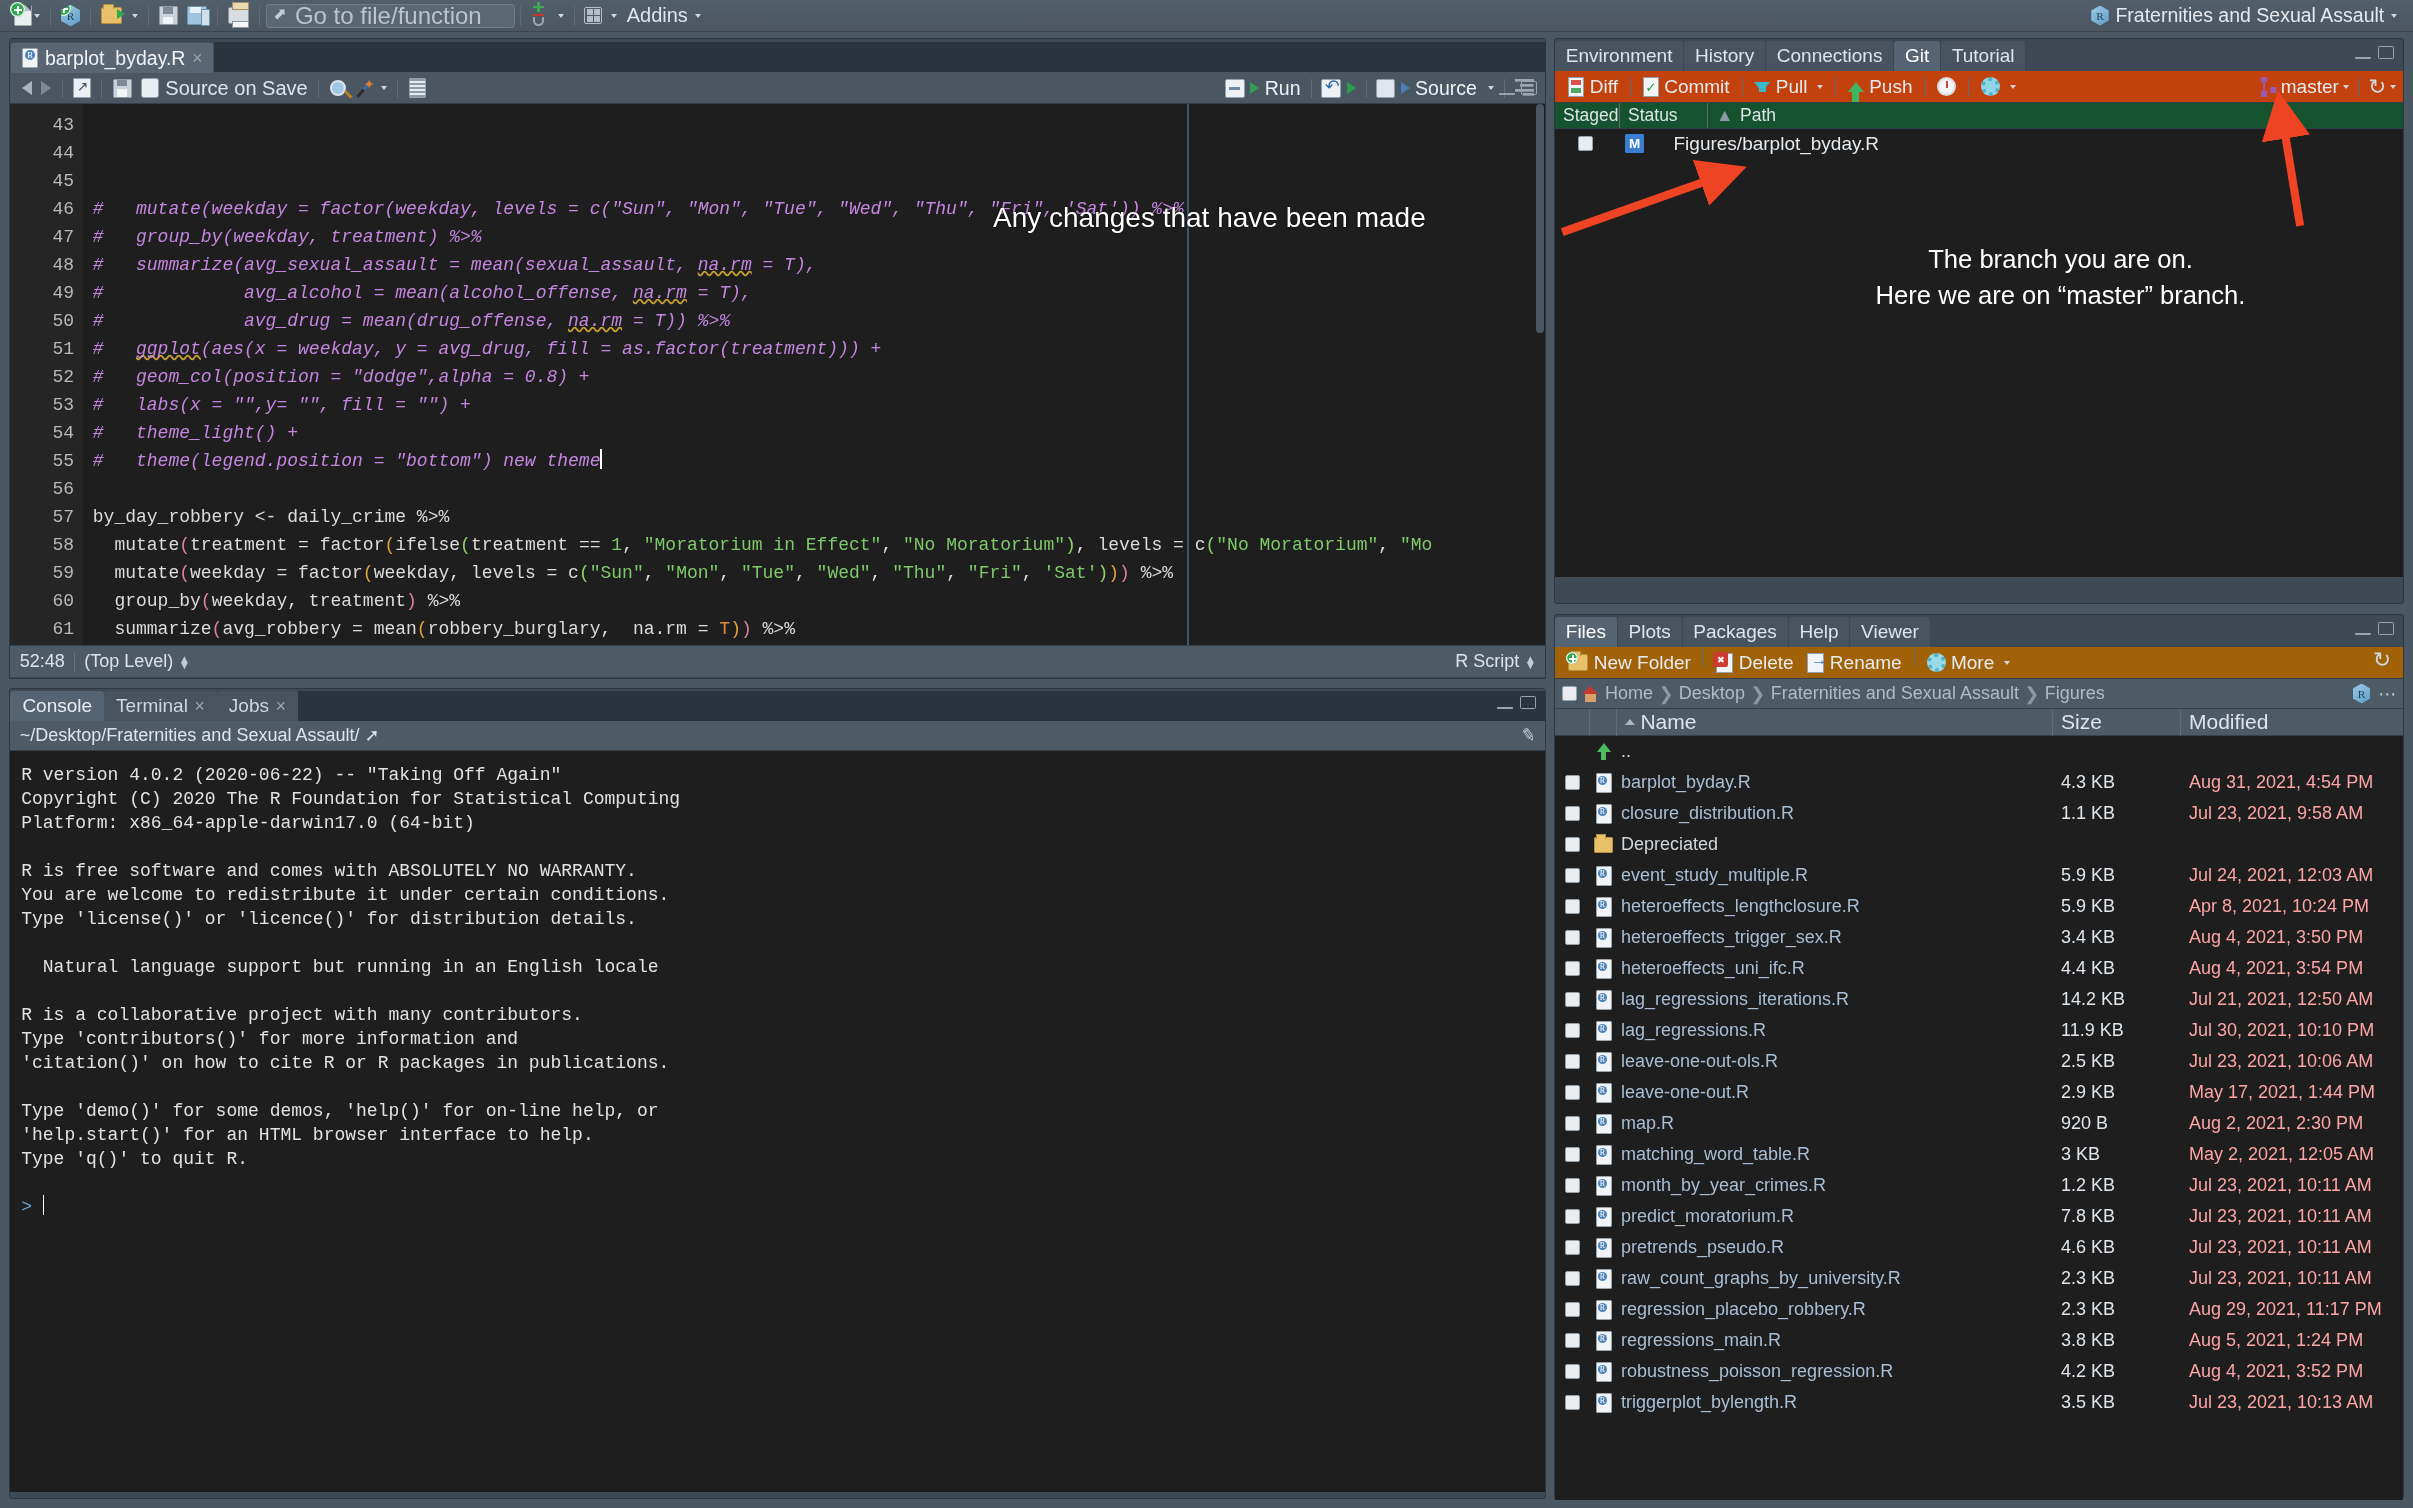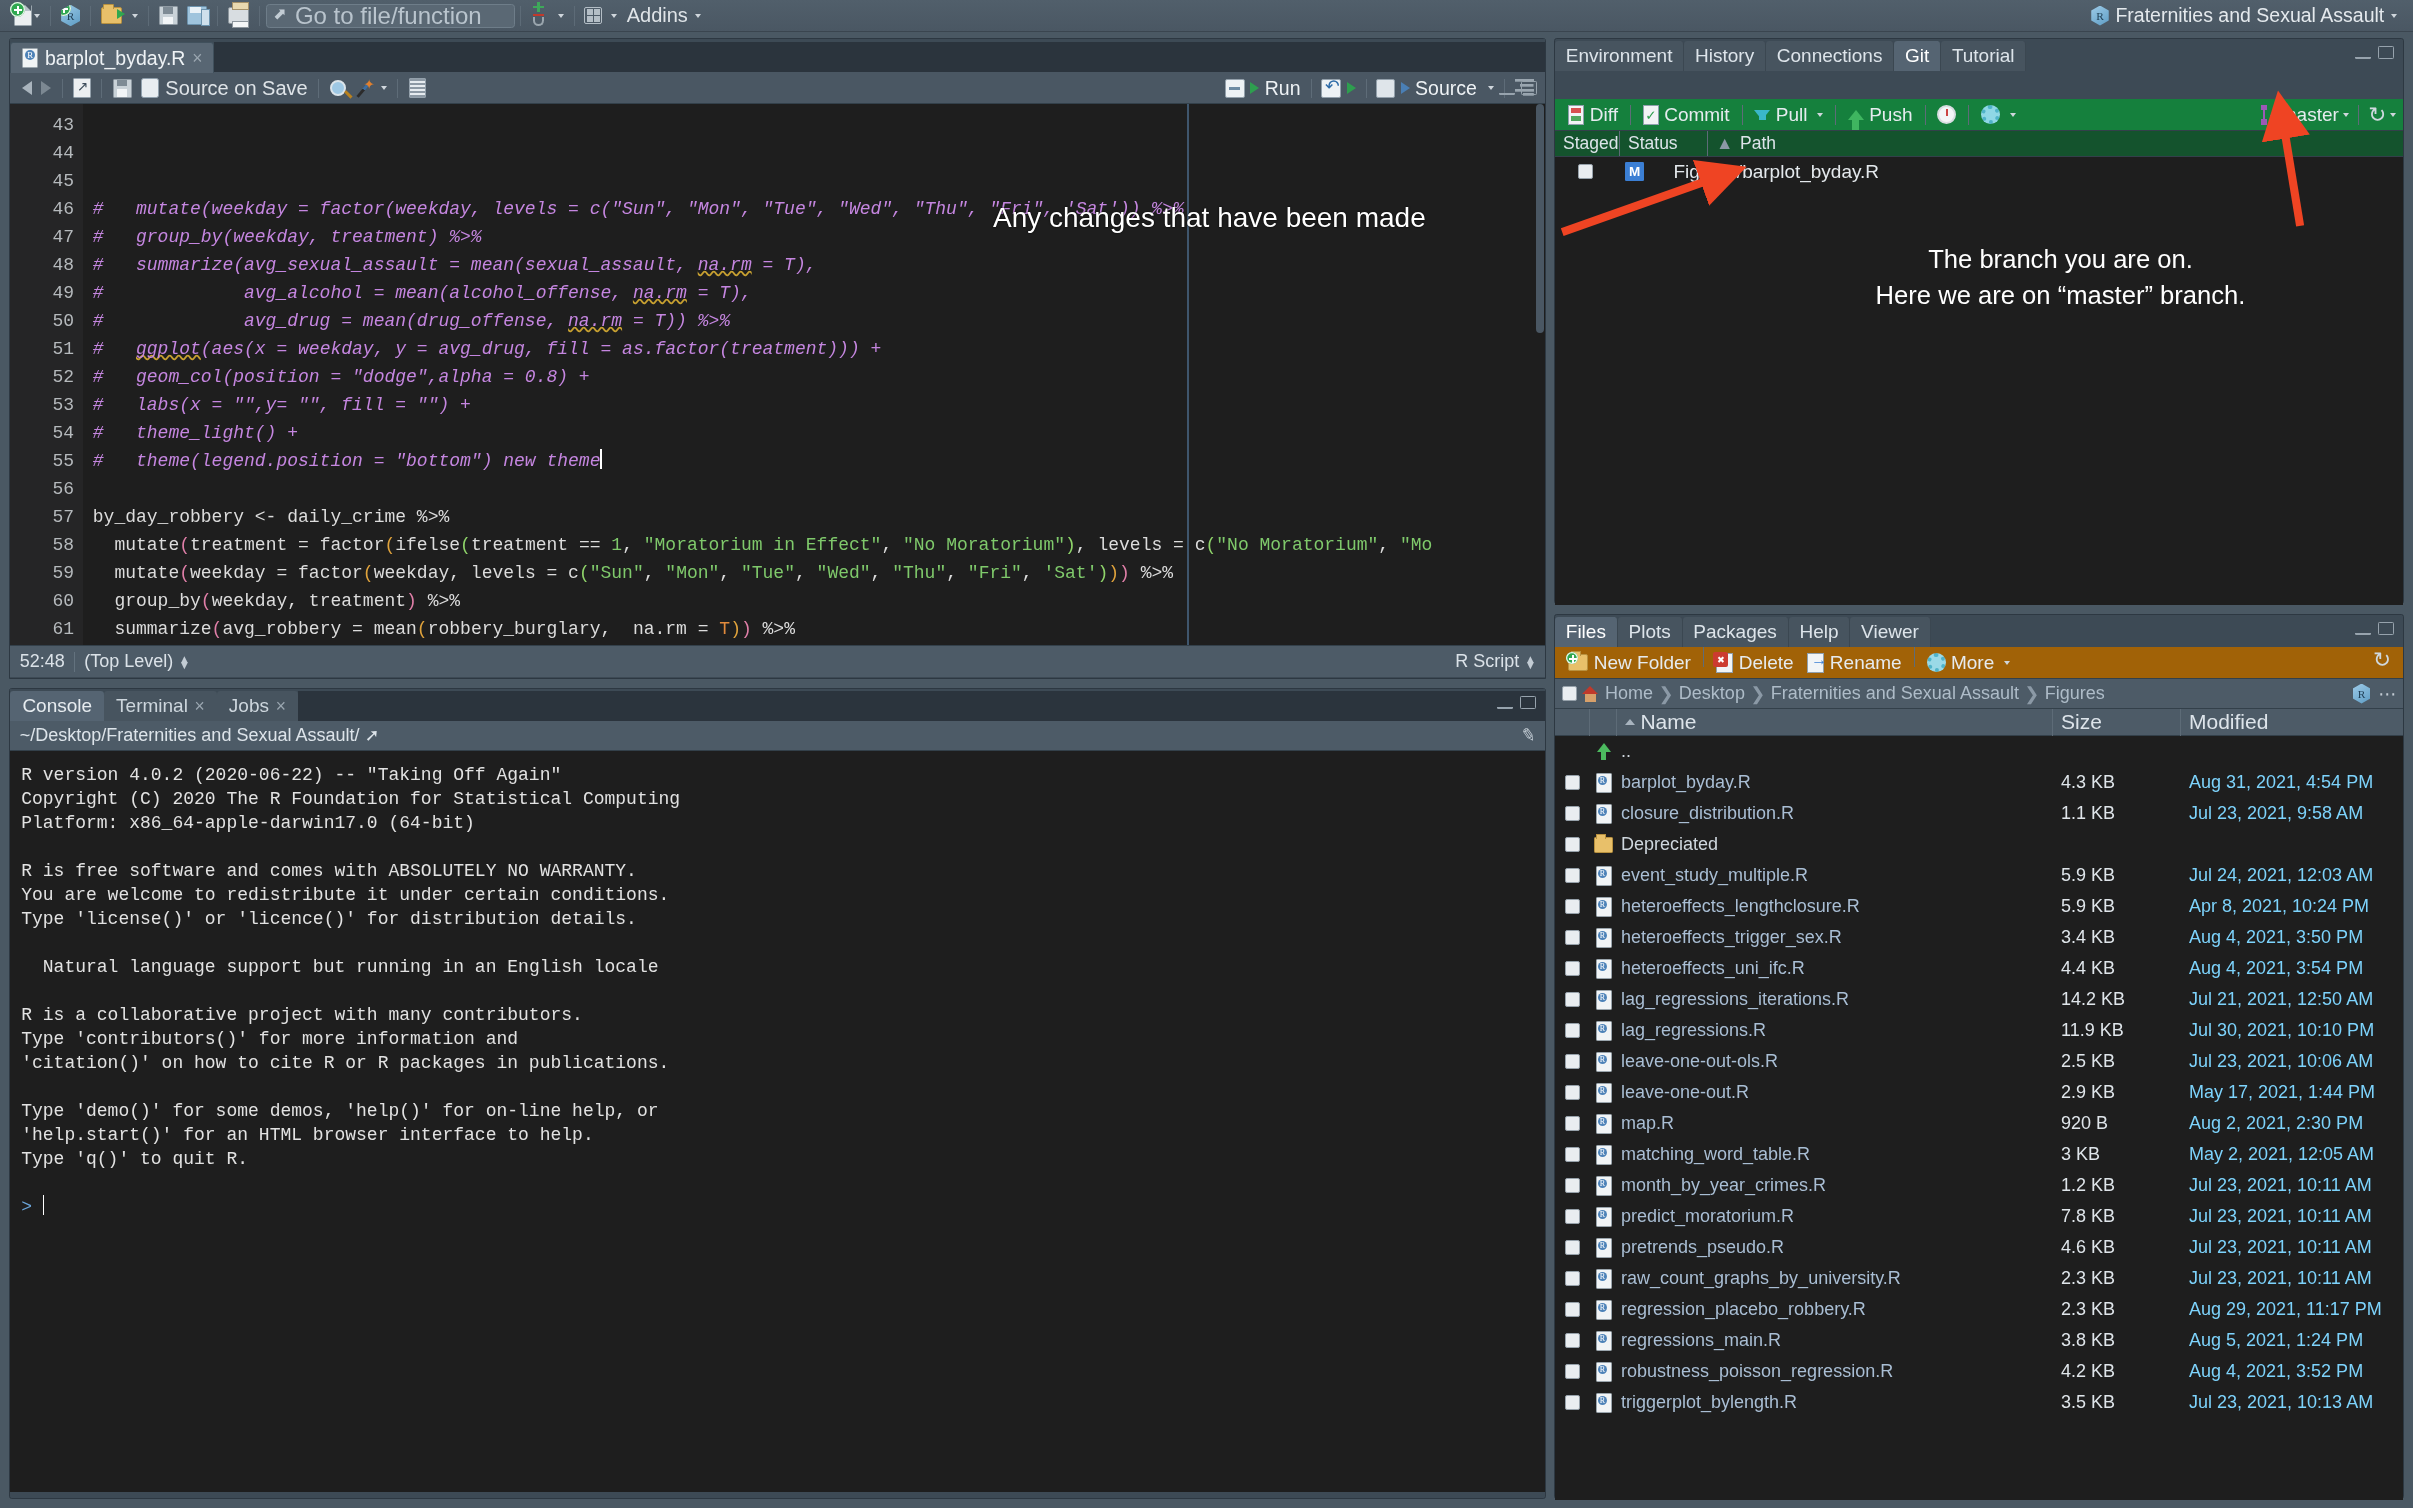--- a/index.html
+++ b/index.html
@@ -151,21 +151,21 @@
   .broom{margin-left:auto;color:#c7d0d8;font-size:17.5px;transform:rotate(10deg);}
   .console-out{height:741px;background:#1e1e1e;padding:12px 10.8px;font-family:"Liberation Mono",monospace;font-size:18px;line-height:24px;color:#e2e2e2;white-space:pre-wrap;}
   .prompt{color:#6ba5d9;}
 
   
   .git-pane{position:absolute;left:1554px;top:38px;width:850px;height:566px;background:#3d4a55;border:0.7px solid #2d3842;border-radius:2.7px;}
   .gtabrow{height:32px;display:flex;align-items:flex-end;position:relative;}
   .gtab{height:30px;display:flex;align-items:center;padding:0 10.8px;font-size:19px;background:#47545f;color:#dde4ea;border-radius:3.4px 3.4px 0 0;border-right:0.7px solid #3b4751;}
   .gtab.active{background:#556472;color:#fff;}
   .gtabfill{flex:1;height:30px;background:#3d4a55;}
-  .git-toolbar{height:32px;background:#15803d;border-bottom:0.7px solid #33404a;display:flex;align-items:center;padding:0 6.7px;font-size:19px;color:#e6ebef;margin-top:28px;}
+  .git-toolbar{height:32px;background:#c2410c;border-bottom:0.7px solid #33404a;display:flex;align-items:center;padding:0 6.7px;font-size:19px;color:#e6ebef;}
   .gt-item{display:flex;align-items:center;gap:5.4px;padding:0 6.7px;}
   .gt-sep{width:0.7px;height:20px;background:#5e6c78;margin:0 5.4px;}
   .ic-diff{width:16px;height:20px;background:#f2f4f6;border:0.7px solid #90a0ad;position:relative;}
   .ic-diff:before{content:"";position:absolute;left:2px;top:2.7px;right:2px;height:4.7px;background:#d85050;}
   .ic-diff:after{content:"";position:absolute;left:2px;bottom:2.7px;right:2px;height:4.7px;background:#4fa85f;}
   .ic-commit{width:16px;height:20px;background:#f2f4f6;border:0.7px solid #90a0ad;color:#2f9e4f;font-size:13.5px;text-align:center;line-height:19px;}
   .arr-dn{width:0;height:0;border-left:8px solid transparent;border-right:8px solid transparent;border-top:10.8px solid #3ab7c9;position:relative;}
   .arr-dn:before{content:"";position:absolute;left:-3.4px;top:-9.4px;width:6.7px;height:9.4px;background:#3ab7c9;}
   .arr-up{width:0;height:0;border-left:8px solid transparent;border-right:8px solid transparent;border-bottom:10.8px solid #3fb560;position:relative;}
   .arr-up:before{content:"";position:absolute;left:-3.4px;top:10.8px;width:6.7px;height:9.4px;background:#3fb560;}
@@ -208,21 +208,21 @@
   .fh-size{width:128px;padding-left:8px;height:27px;border-right:0.7px solid #5d6b77;display:flex;align-items:center;}
   .fh-mod{width:222px;padding-left:8px;height:27px;display:flex;align-items:center;}
   .sort-tri{width:0;height:0;border-left:5.4px solid transparent;border-right:5.4px solid transparent;border-bottom:6.7px solid #a8b4bf;}
   .files-list{background:#1e1e1e;height:764px;overflow:hidden;}
   .frow{display:flex;align-items:center;height:31px;font-size:18px;color:#cfd7de;}
   .f-cb{width:35px;display:flex;justify-content:center;}
   .f-ic{width:27px;display:flex;justify-content:center;}
   .f-name{flex:1;padding-left:4px;color:#a9bed4;}
   .f-name.plain{color:#cfd7de;}
   .f-size{width:128px;padding-left:8px;color:#dfe5ea;}
-  .f-mod{width:222px;padding-left:8px;color:#7dd3fc;}
+  .f-mod{width:222px;padding-left:8px;color:#fca5a5;}
   .ic-rfile{width:16px;height:20px;background:#f1f4f6;border:0.7px solid #9aa5ad;border-radius:1.3px;position:relative;}
   .ic-rfile:before{content:"R";position:absolute;left:1.3px;top:2px;width:9.4px;height:9.4px;border-radius:50%;background:#4d82b8;color:#fff;font-size:8px;line-height:9.4px;text-align:center;font-family:"Liberation Serif",serif;}
   .ic-folder{width:19px;height:16px;background:#e8c06a;border:0.7px solid #b8913f;border-radius:1.3px;position:relative;}
   .ic-folder:before{content:"";position:absolute;left:1.3px;top:-3.4px;width:7.4px;height:3.4px;background:#e8c06a;border:0.7px solid #b8913f;border-bottom:none;}
   .ic-uparrow{width:16px;height:17.5px;position:relative;}
   .ic-uparrow:before{content:"";position:absolute;left:1.3px;top:0;border-left:7.4px solid transparent;border-right:7.4px solid transparent;border-bottom:9.4px solid #4cbb5f;}
   .ic-uparrow:after{content:"";position:absolute;left:5.4px;top:8.8px;width:5.4px;height:8px;background:#4cbb5f;}
 
   
   .anno{position:absolute;color:#ffffff;font-size:28px;text-shadow:0 0 2px #000;}

